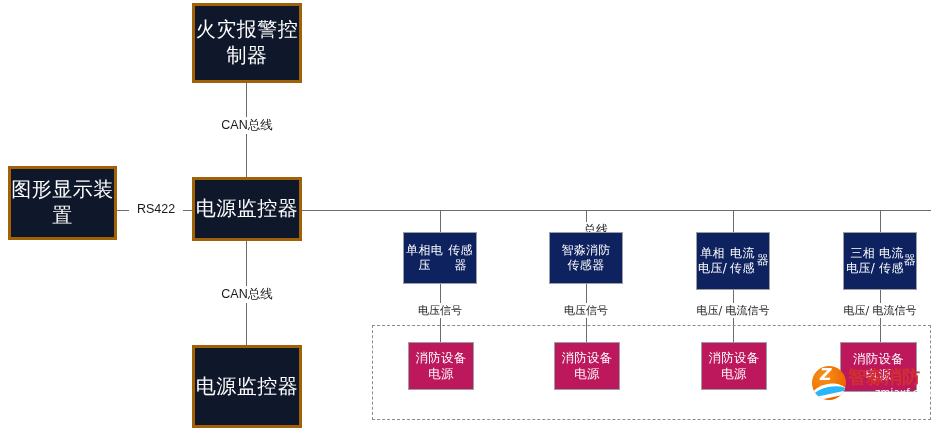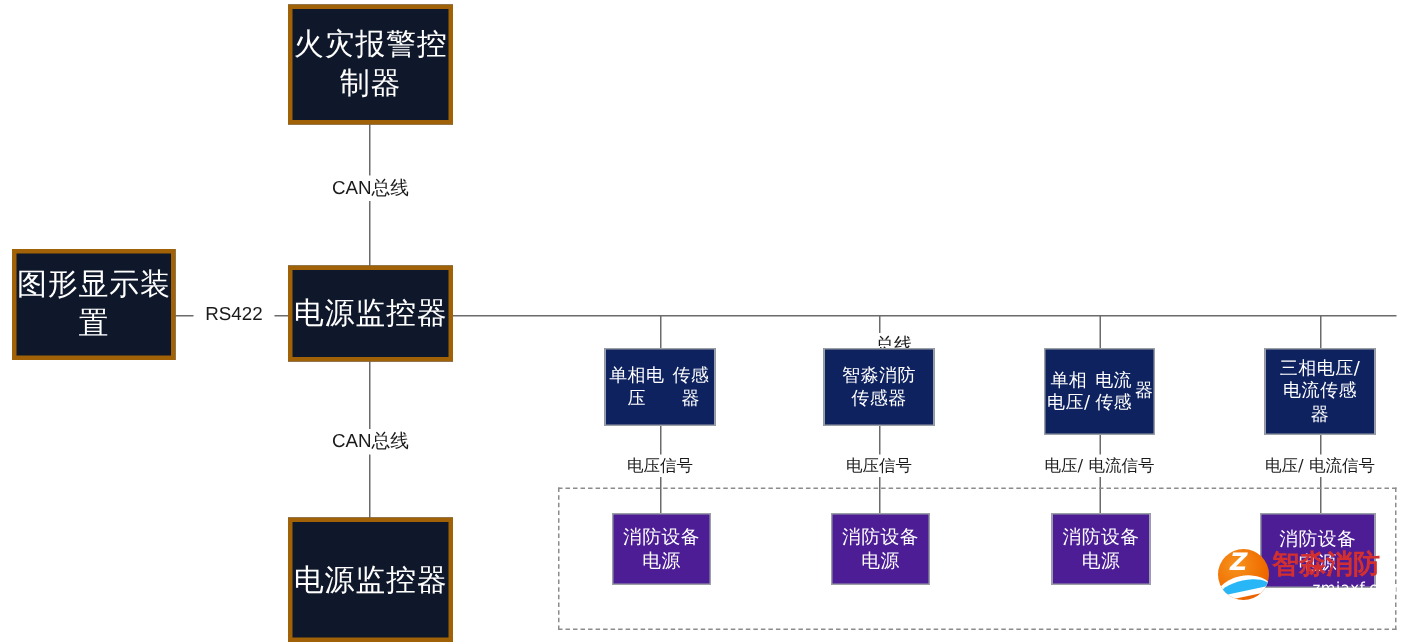--- a/index.html
+++ b/index.html
@@ -36,21 +36,21 @@
     font-size: 20px;
     letter-spacing: 0.5px;
   }
   .node-navy {
     background: #0E2260;
     border: 1px solid #9aa0a6;
     font-size: 12px;
     letter-spacing: 0.3px;
   }
   .node-red {
-    background: #4c1d95;
+    background: #be185d;
     border: 1px solid #9aa0a6;
     font-size: 12.5px;
     letter-spacing: 0.3px;
   }
   .node span { display: block; }
 
   
   .vline {
     position: absolute;
     width: 1px;
@@ -224,21 +224,21 @@
     <span>智淼消防</span>
     <span>传感器</span>
   </div>
 
   <div class="node node-navy" style="left:696px; top:232px; width:74px; height:58px; flex-direction:row;">
     <span>单相电压/</span>
     <span>电流传感</span>
     <span>器</span>
   </div>
 
-  <div class="node node-navy" style="left:843px; top:232px; width:74px; height:58px; flex-direction:column;text-align:right;">
+  <div class="node node-navy" style="left:843px; top:232px; width:74px; height:58px; flex-direction:row;text-align:right;">
     <span>三相电压/</span>
     <span>电流传感</span>
     <span>器</span>
   </div>
 
   <div class="node node-red" style="left:408px; top:342px; width:66px; height:48px; flex-direction:column;">
     <span>消防设备</span>
     <span>电源</span>
   </div>
 

